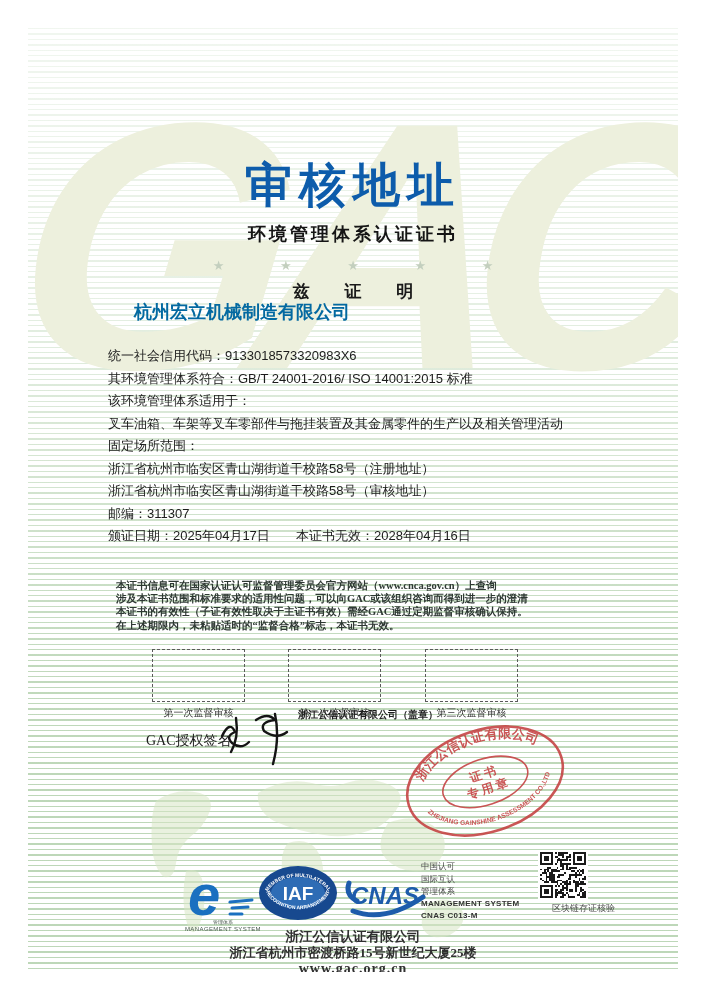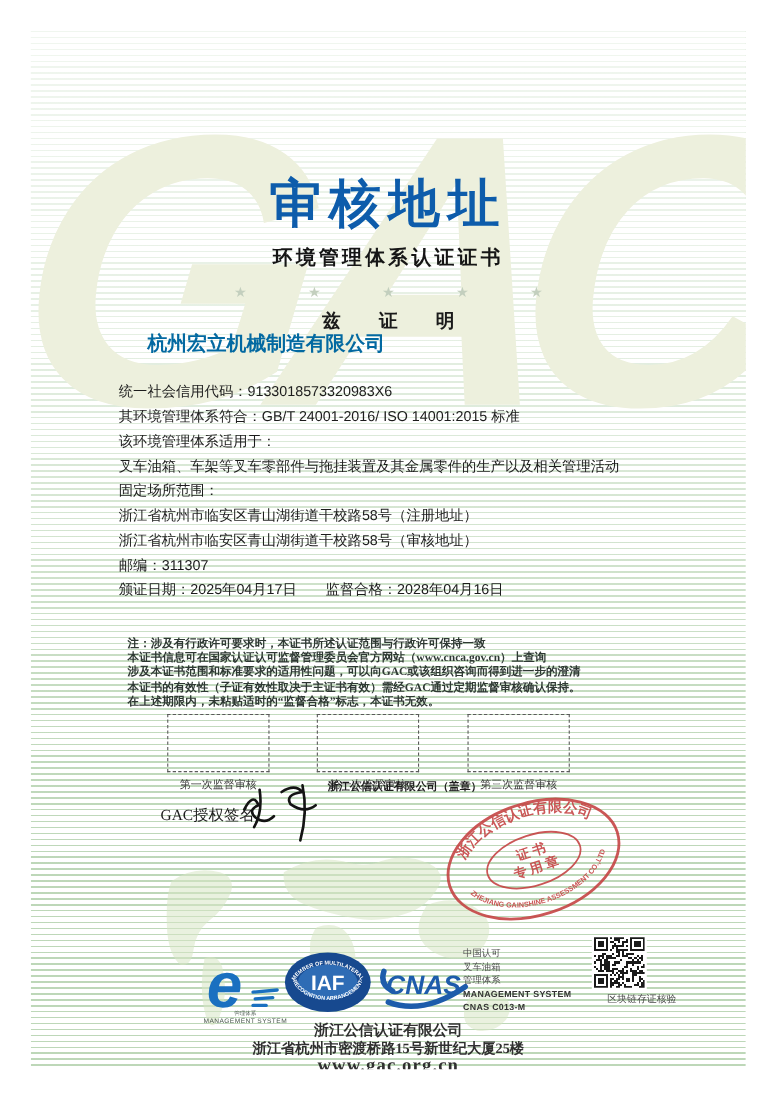--- a/index.html
+++ b/index.html
@@ -68,21 +68,21 @@
   .accred .en { font-weight:700; color:#333; font-size:8px; letter-spacing:0.3px; }
 
   .qr { position:absolute; left:510px; top:822px; width:50px; height:50px; background:#fff; padding:2px; }
   .qr-label { position:absolute; left:483px; top:874px; width:104px; text-align:right;
     font-family:"Liberation Serif", serif; font-size:9px; color:#4a4a4a; }
 
   .footer { position:absolute; left:0; top:900px; width:650px; text-align:center;
     font-family:"Liberation Serif", serif; font-weight:700; color:#303030; }
   .footer .f1 { font-size:13.5px; line-height:17px; }
   .footer .f2 { font-size:13px; line-height:16px; }
-  .footer .f3 { font-size:17px; line-height:16px; letter-spacing:1px; }
+  .footer .f3 { font-size:14px; line-height:16px; letter-spacing:1px; }
 </style>
 </head>
 <body>
 
 <div class="page">
   <div class="sheet">
 
     <div class="stripes"></div>
     <div class="stripe-fade"></div>
 
@@ -110,26 +110,25 @@
       <div>统一社会信用代码：9133018573320983X6</div>
       <div>其环境管理体系符合：GB/T 24001-2016/ ISO 14001:2015 标准</div>
       <div>该环境管理体系适用于：</div>
       <div>叉车油箱、车架等叉车零部件与拖挂装置及其金属零件的生产以及相关管理活动</div>
       <div>固定场所范围：</div>
       <div>浙江省杭州市临安区青山湖街道干校路58号（注册地址）</div>
       <div>浙江省杭州市临安区青山湖街道干校路58号（审核地址）</div>
       <div>邮编：311307</div>
       <div class="dates-row">
         <span>颁证日期：2025年04月17日</span>
-        <span class="valid">监督合格：2028年04月16日</span>
+        <span class="valid">本证书无效：2028年04月16日</span>
       </div>
     </div>
 
     <div class="notes">
-      <div>注：涉及有行政许可要求时，本证书所述认证范围与行政许可保持一致</div>
       <div>本证书信息可在国家认证认可监督管理委员会官方网站（www.cnca.gov.cn）上查询</div>
       <div>涉及本证书范围和标准要求的适用性问题，可以向GAC或该组织咨询而得到进一步的澄清</div>
       <div>本证书的有效性（子证有效性取决于主证书有效）需经GAC通过定期监督审核确认保持。</div>
       <div>在上述期限内，未粘贴适时的“监督合格”标志，本证书无效。</div>
     </div>
 
     <div class="audit-box" style="left:124px"></div>
     <div class="audit-box" style="left:260px"></div>
     <div class="audit-box" style="left:397px"></div>
     <div class="audit-label" style="left:124px">第一次监督审核</div>
@@ -194,21 +193,21 @@
     </svg>
 
     <svg class="logo-cnas" width="84" height="48" viewBox="0 0 84 48">
       <path d="M6,10 Q2,22 14,28" fill="none" stroke="#1d5cab" stroke-width="5" stroke-linecap="round"></path>
       <text x="8" y="31" font-family="Liberation Sans, sans-serif" font-style="italic" font-weight="800" font-size="24" fill="#1d5cab">CNAS</text>
       <path d="M10,38 Q42,50 80,24" fill="none" stroke="#1d5cab" stroke-width="5" stroke-linecap="round"></path>
     </svg>
 
     <div class="accred">
       <div>中国认可</div>
-      <div>叉车油箱</div>
+      <div>国际互认</div>
       <div>管理体系</div>
       <div class="en">MANAGEMENT SYSTEM</div>
       <div class="en">CNAS C013-M</div>
     </div>
 
     <svg class="qr" id="qr-svg" width="46" height="46" viewBox="0 0 25 25" shape-rendering="crispEdges">
         <rect x="0" y="0" width="25" height="25" fill="#ffffff"></rect>
         <rect x="8" y="0" width="1" height="1" fill="#1a1a1a"></rect>
         <rect x="10" y="0" width="1" height="1" fill="#1a1a1a"></rect>
         <rect x="11" y="0" width="1" height="1" fill="#1a1a1a"></rect>

